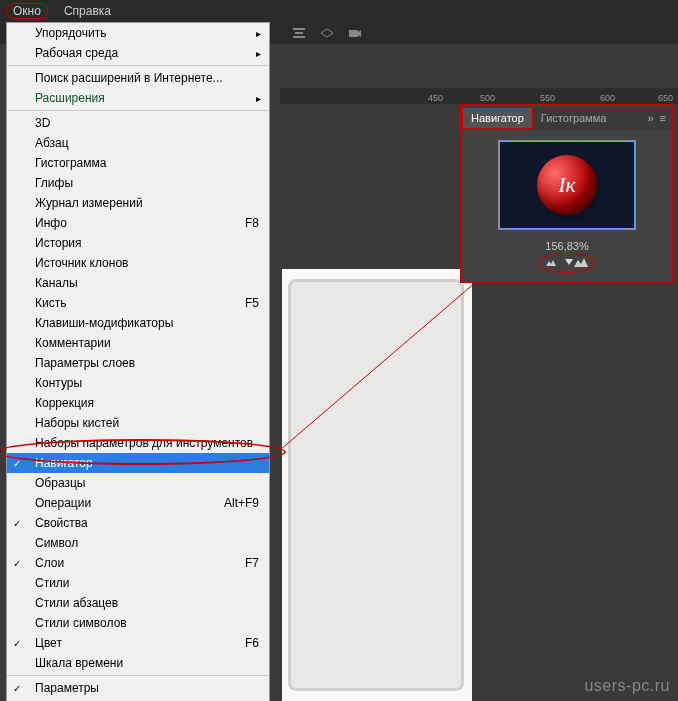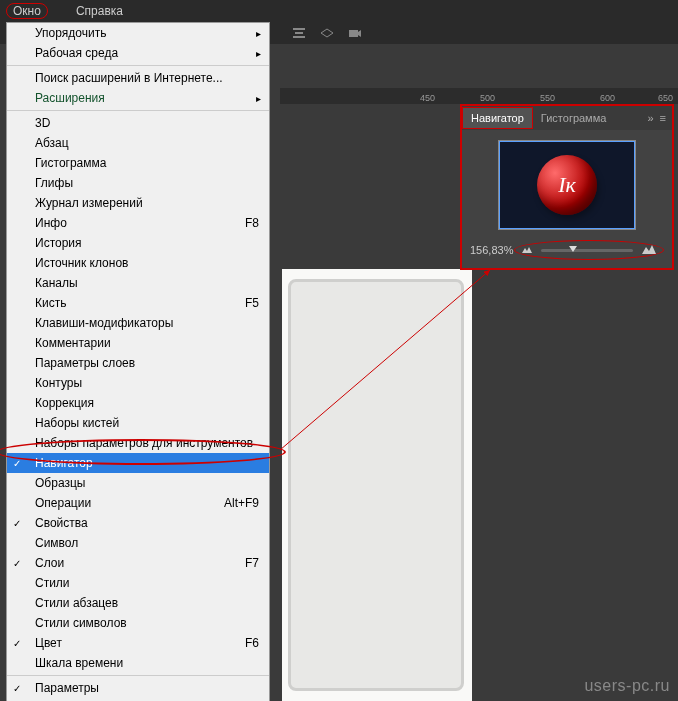--- a/index.html
+++ b/index.html
@@ -12,21 +12,21 @@
   color: #ccc;
   position: relative;
   overflow: hidden;
 }
 .menubar {
   height: 22px;
   background: #2a2a2a;
   display: flex;
   align-items: center;
   padding-left: 6px;
-  gap: 28px;
+  gap: 16px;
 }
 .menubar-item {
   color: #ccc;
   font-size: 12px;
   cursor: pointer;
 }
 .menubar-item.active {
   border: 1px solid #c00;
   border-radius: 10px;
   padding: 0 6px;
@@ -178,20 +178,21 @@
   display:flex; align-items:center; justify-content:center;
   color:#fff; font-family: Georgia, serif; font-size:22px; font-style:italic;
 }
 .nav-footer {
   display: flex;
   align-items: center;
   gap: 1px;
   padding: 4px 8px 8px 8px;
   color: #ccc;
   font-size: 11px;
+  flex-direction: column;
 }
 .nav-slider {
   flex: 1;
   height: 3px;
   background: #666;
   position: relative;
   border-radius:2px;
 }
 .nav-slider-handle {
   position: absolute;
@@ -359,21 +360,21 @@
     </div>
   <div class="menu-sep"></div>
   <div class="menu-row checked">
       <span>Параметры</span>
     </div>
   <div class="menu-row checked"></div>
 </div>
 <div class="sel-oval"></div>
 
 <div class="ruler">
-  <span style="left:140px">450</span>
+  <span style="left:148px">450</span>
   <span style="left:200px">500</span>
   <span style="left:260px">550</span>
   <span style="left:320px">600</span>
   <span style="left:378px">650</span>
 </div>
 
 <div class="canvas-area">
   <div class="canvas-white">
   </div>
   <div class="canvas-frame"></div>

